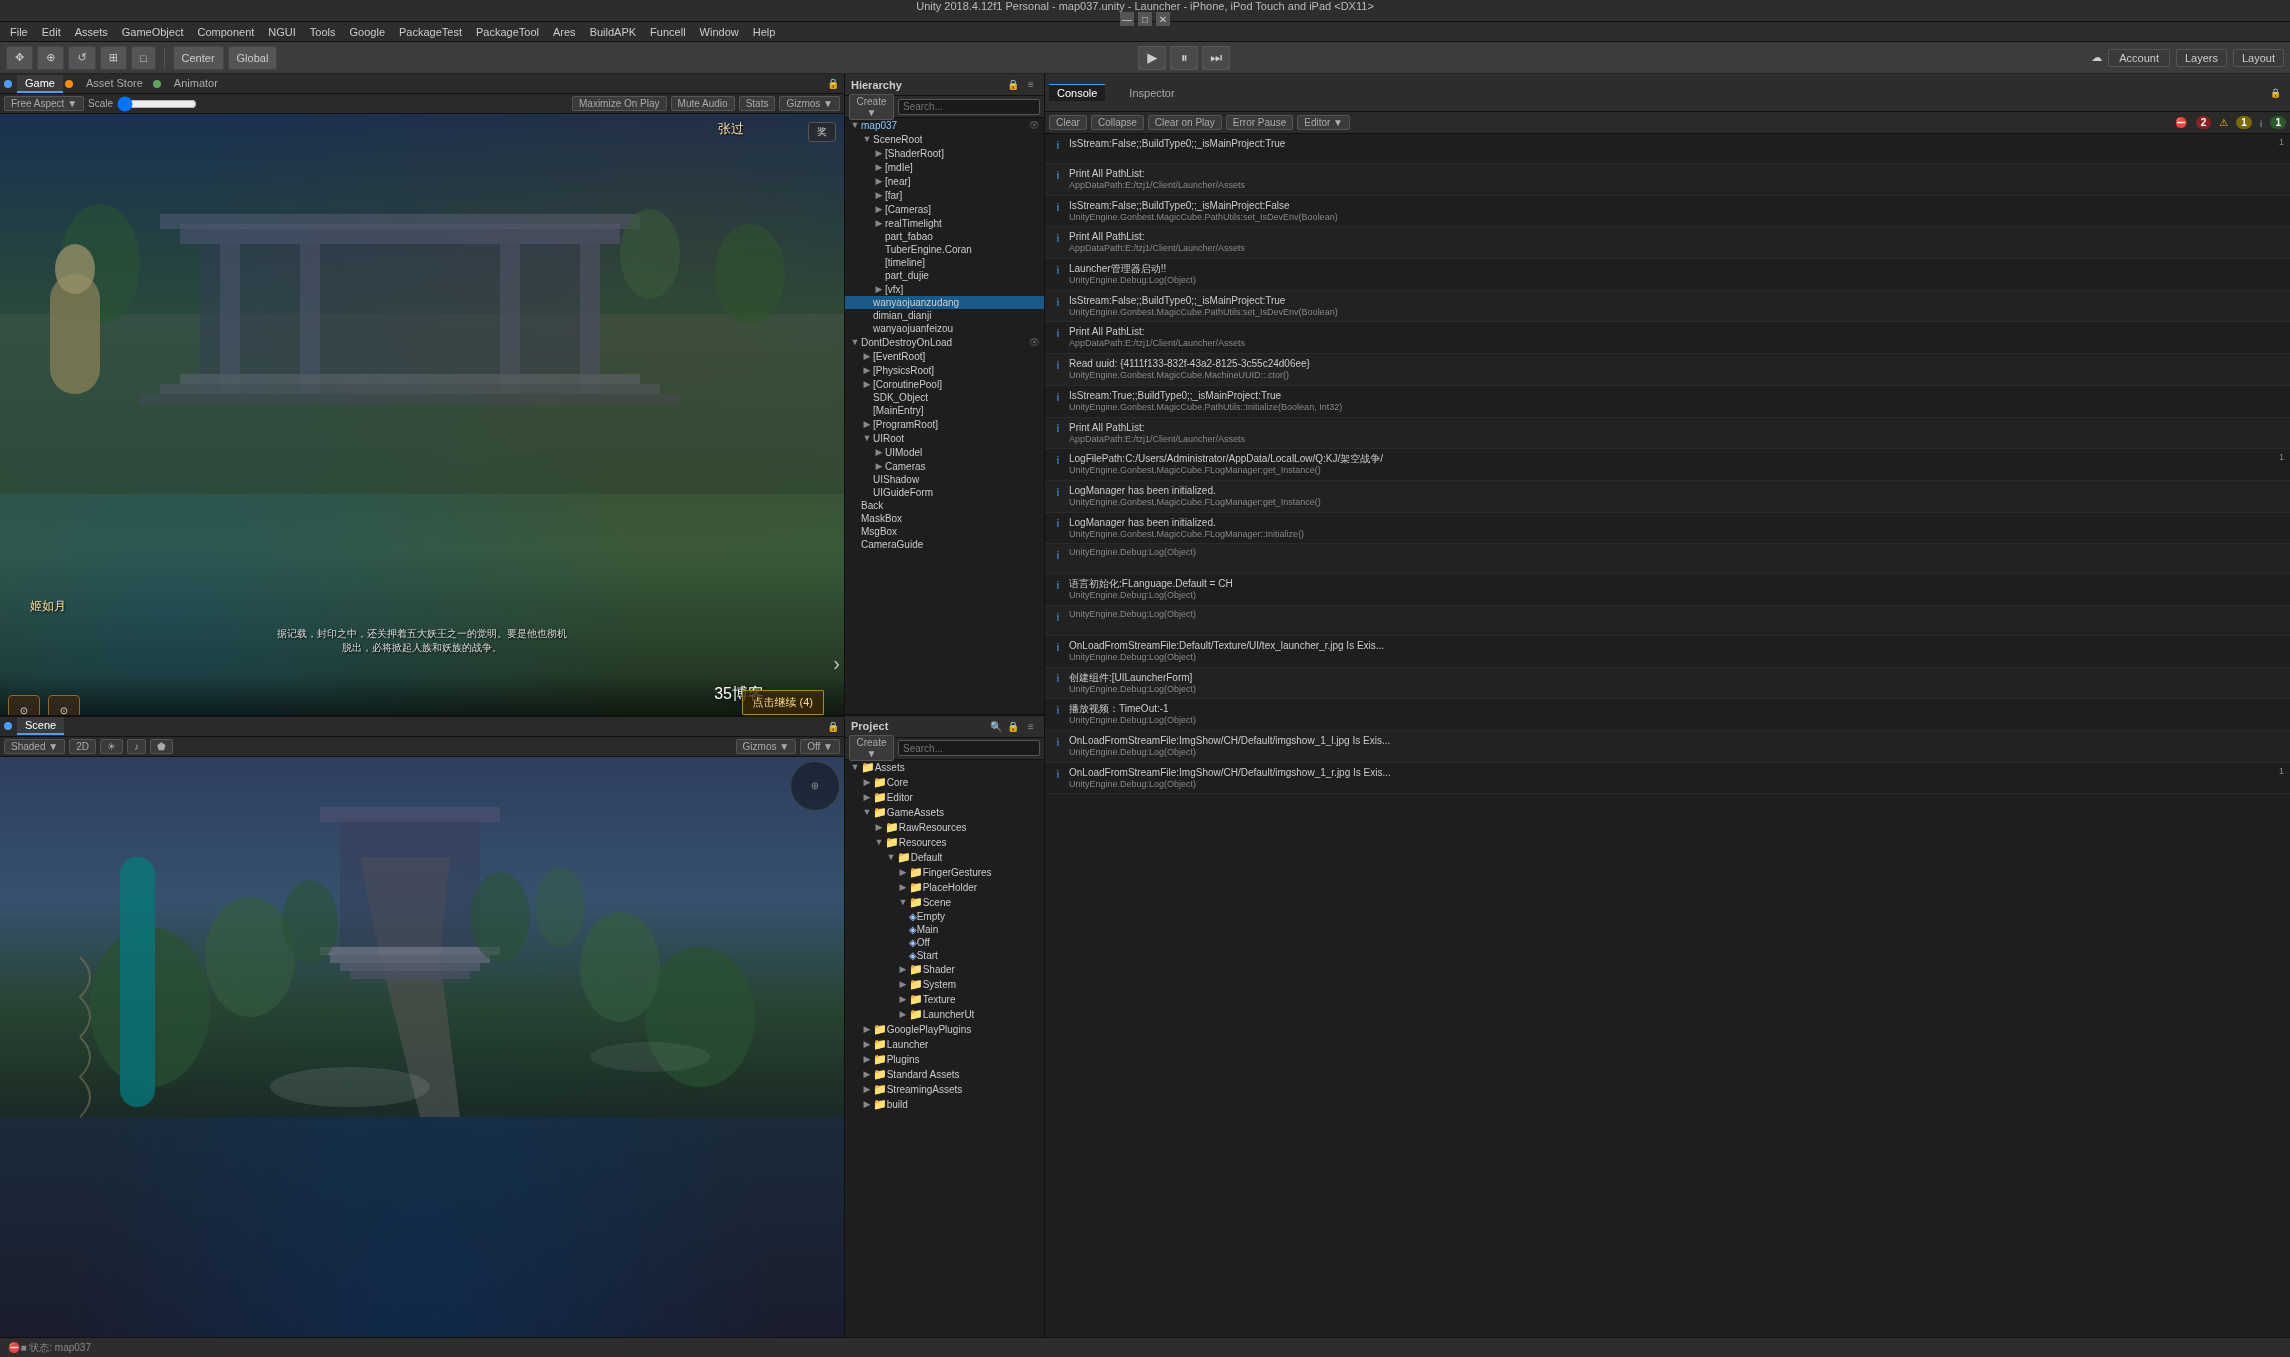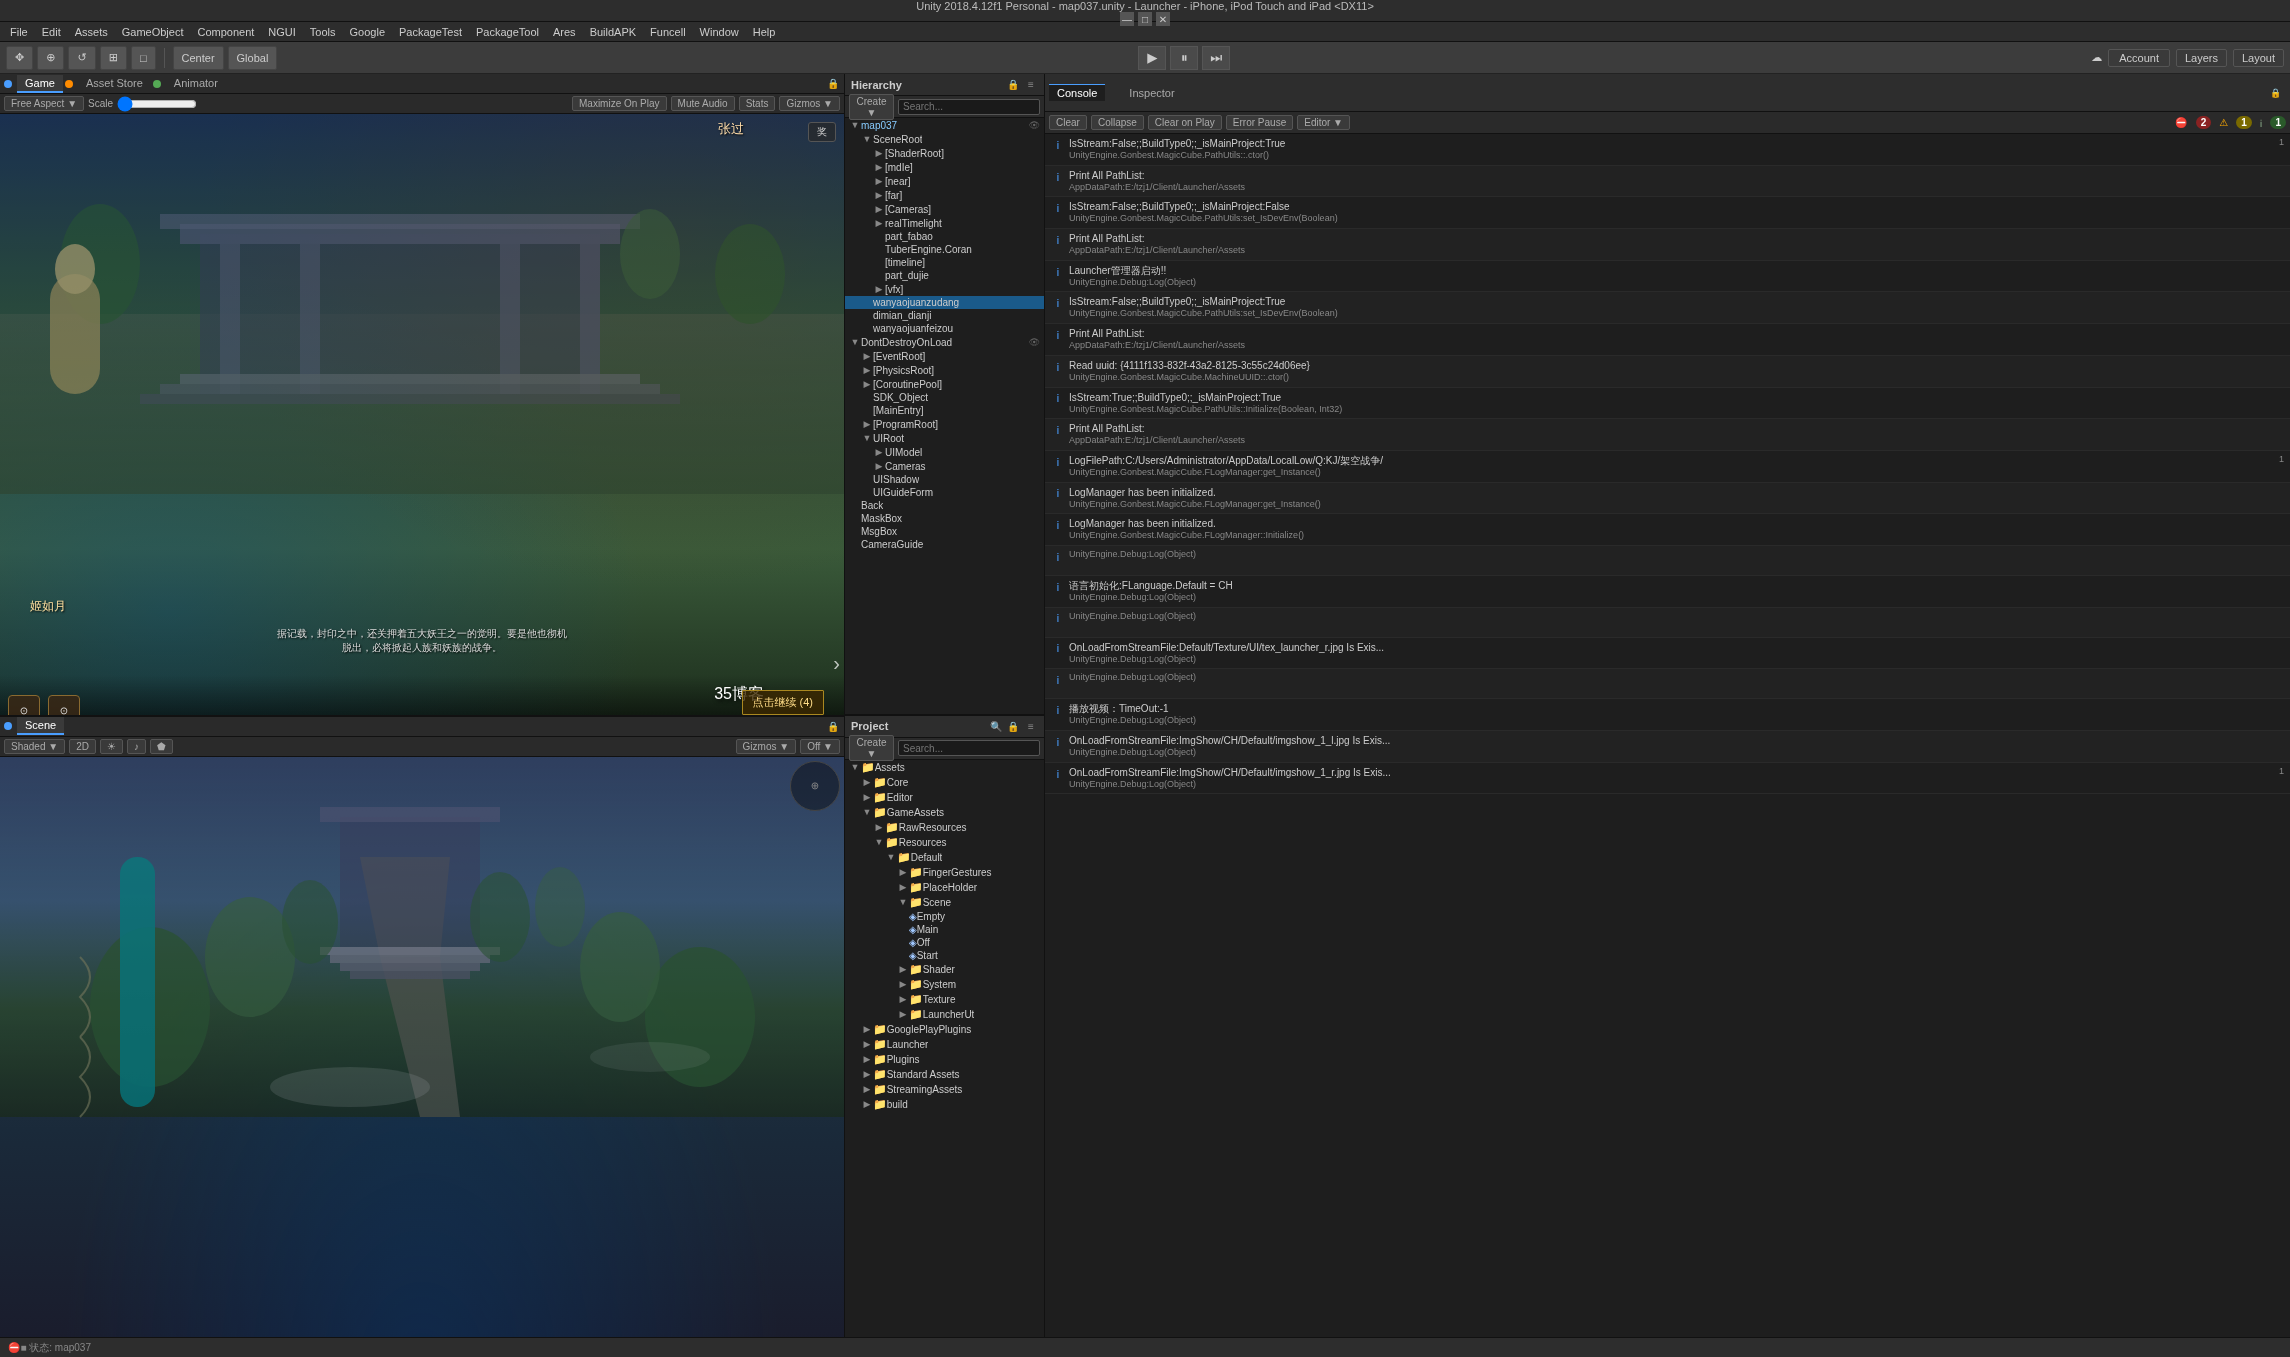--- a/index.html
+++ b/index.html
@@ -1034,21 +1034,20 @@
       <span style="font-size:10px;color:#88aa88;padding:1px 4px;">ℹ</span>
       <span class="console-badge badge-info">1</span>
     </div>
 
     <div class="console-content">
 
       <div class="log-entry">
         <span class="log-icon info">ℹ</span>
         <div class="log-text">
           <div class="line1">IsStream:False;;BuildType0;;_isMainProject:True</div>
-          <div class="line2">UnityEngine.Gonbest.MagicCube.PathUtils::.ctor()</div>
         </div>
         <span class="log-count">1</span>
       </div>
       <div class="log-entry">
         <span class="log-icon info">ℹ</span>
         <div class="log-text">
           <div class="line1">Print All PathList:</div>
           <div class="line2">AppDataPath:E:/tzj1/Client/Launcher/Assets</div>
         </div>
       </div>
@@ -1152,20 +1151,21 @@
       <div class="log-entry">
         <span class="log-icon info">ℹ</span>
         <div class="log-text">
           <div class="line1">OnLoadFromStreamFile:Default/Texture/UI/tex_launcher_r.jpg Is Exis...</div>
           <div class="line2">UnityEngine.Debug:Log(Object)</div>
         </div>
       </div>
       <div class="log-entry">
         <span class="log-icon info">ℹ</span>
         <div class="log-text">
+          <div class="line1">创建组件:[UILauncherForm]</div>
           <div class="line2">UnityEngine.Debug:Log(Object)</div>
         </div>
       </div>
       <div class="log-entry">
         <span class="log-icon info">ℹ</span>
         <div class="log-text">
           <div class="line1">播放视频：TimeOut:-1</div>
           <div class="line2">UnityEngine.Debug:Log(Object)</div>
         </div>
       </div>

